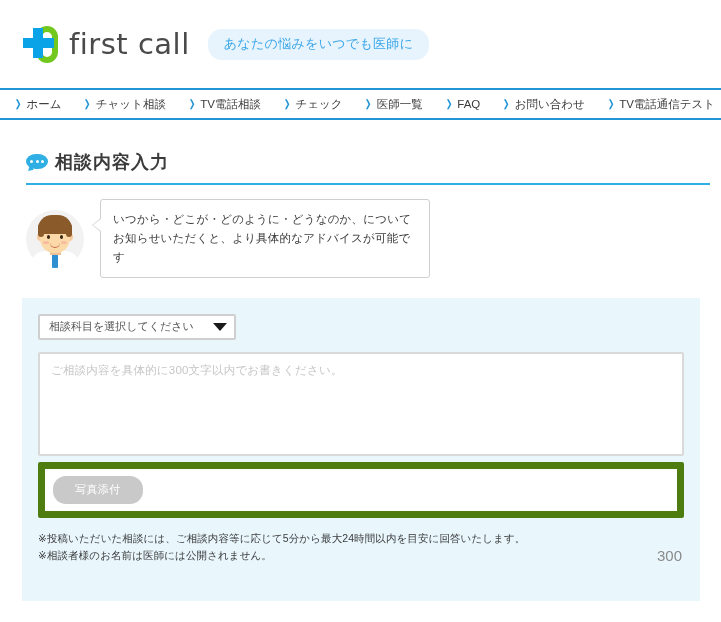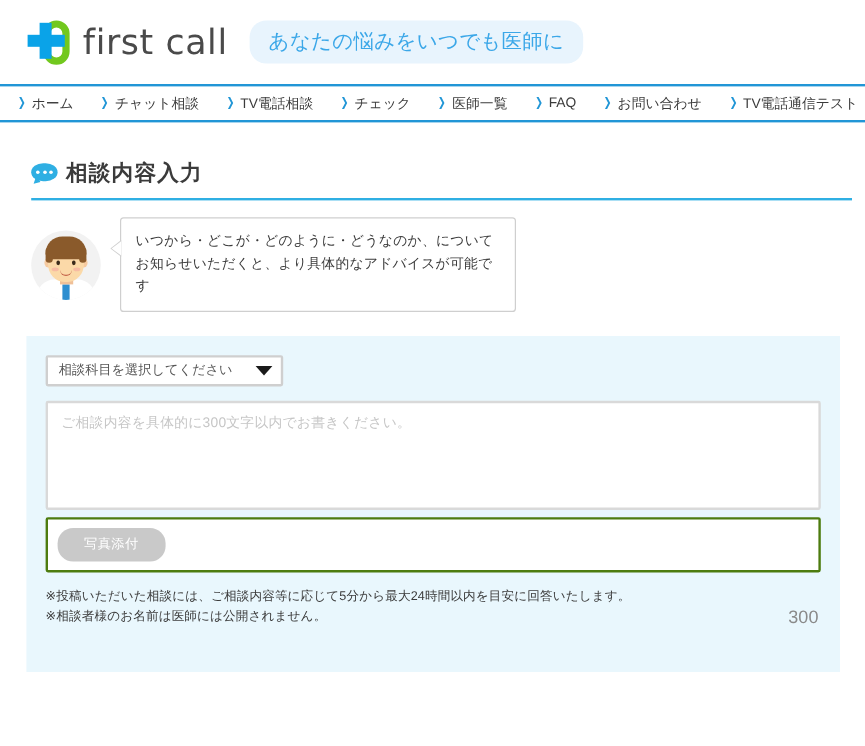--- a/index.html
+++ b/index.html
@@ -6,21 +6,21 @@
   html, body {
     margin: 0; padding: 0;
     width: 721px; height: 622px;
     background: #ffffff;
     font-family: "Liberation Sans", "DejaVu Sans", sans-serif;
     overflow: hidden;
   }
 
   
   #header {
-    height: 70px;
+    height: 88px;
     display: flex;
     align-items: center;
     padding-left: 22px;
     background: #ffffff;
   }
   #logo-mark {
     position: relative;
     width: 38px; height: 42px;
     flex: 0 0 auto;
     margin-right: 9px;
@@ -50,21 +50,21 @@
     color: #4a4a4a;
     letter-spacing: 0.5px;
     font-family: "DejaVu Sans", sans-serif;
     font-weight: 400;
     margin-right: 18px;
     white-space: nowrap;
   }
   #tagline {
     background: #e8f4fd;
     color: #3ba7e8;
-    font-size: 17px;
+    font-size: 13px;
     padding: 6px 16px 7px 16px;
     border-radius: 14px;
     white-space: nowrap;
     letter-spacing: 0.3px;
   }
 
   
   #nav {
     border-top: 2px solid #2196d6;
     border-bottom: 2px solid #2196d6;
@@ -299,35 +299,35 @@
     border-right: 7px solid transparent;
     border-top: 8px solid #1a1a1a;
     margin-left: 6px;
   }
 
   #textarea-wrap {
     margin: 12px 16px 0 16px;
     background: #ffffff;
     border: 2px solid #d9d9d9;
     border-radius: 2px;
-    height: 91px;
+    height: 104px;
     padding: 9px 11px;
   }
   #textarea-placeholder {
     font-size: 11.5px;
     color: #c6c6c6;
     letter-spacing: 0.2px;
   }
 
   #attach-wrap {
     margin: 6px 16px 0 16px;
     background: #ffffff;
-    border: 2px solid #4d7c0f;
+    border: 7px solid #4d7c0f;
     border-radius: 2px;
-    height: 46px;
+    height: 56px;
     display: flex;
     align-items: center;
     padding-left: 8px;
   }
   #attach-button {
     background: #c9c9c9;
     color: #ffffff;
     font-size: 11px;
     border-radius: 13px;
     padding: 6px 22px 7px 22px;

